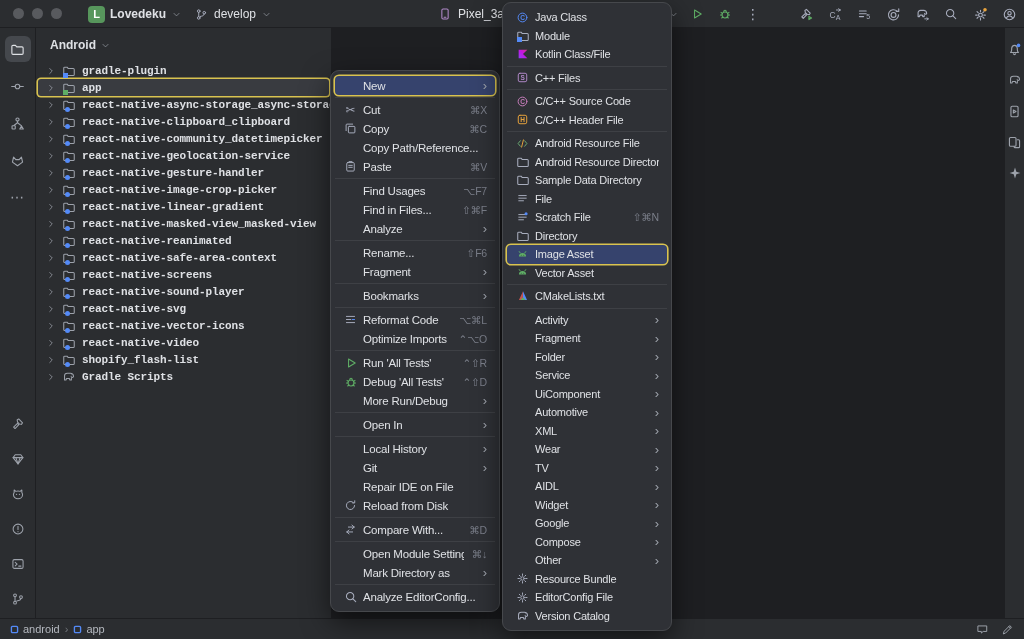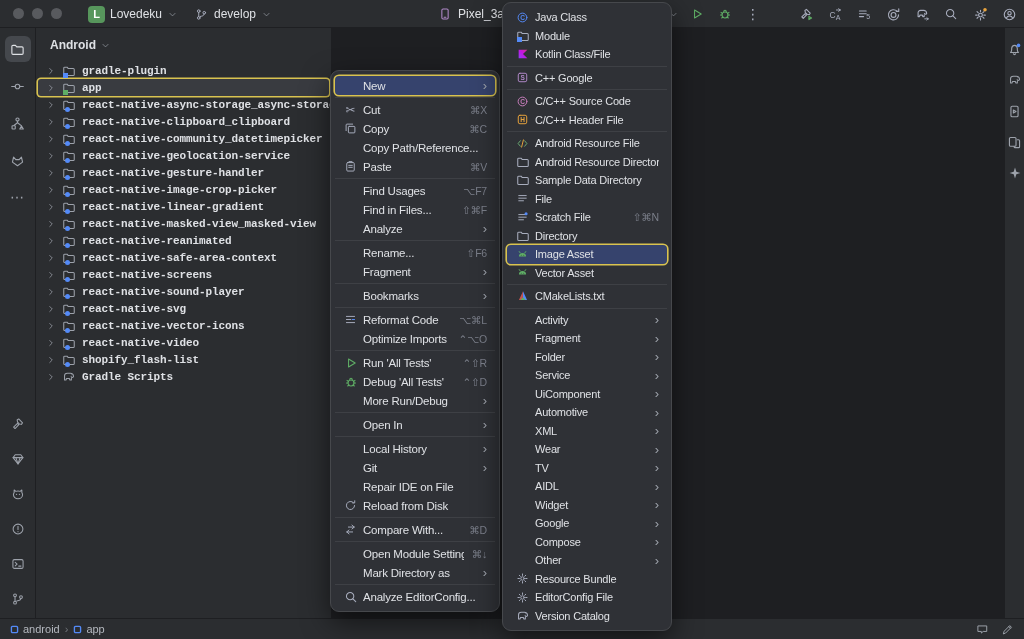--- a/index.html
+++ b/index.html
@@ -14,21 +14,21 @@
 
   
   .titlebar { position:absolute; left:0; top:0; width:1024px; height:28px;
     background:#2b2d30; border-bottom:1px solid #1e1f22; z-index:5; }
   .traffic { position:absolute; left:13px; top:8px; display:flex; gap:8px; }
   .traffic span { width:11px; height:11px; border-radius:50%; background:#585a5e; display:block; }
   .tb-group { position:absolute; top:0; height:28px; display:flex; align-items:center; gap:5px;
     color:#dfe1e5; font-size:12px; }
   .proj-avatar { width:17px; height:17px; border-radius:4px; background:#57965c; color:#fff;
     font-size:11px; font-weight:bold; display:flex; align-items:center; justify-content:center; }
-  .proj-name { font-weight:normal; }
+  .proj-name { font-weight:bold; }
   .chev { color:#9da2ab; margin-left:1px; display:flex; }
   .tb-ic { color:#a8adbd; display:flex; align-items:center; justify-content:center; width:22px; height:22px; }
   .run-group { position:absolute; left:658px; top:0; height:28px; display:flex; align-items:center; gap:8px; }
   .right-icons { position:absolute; right:4px; top:0; height:28px; display:flex; align-items:center; gap:7px; }
   .partial-cfg { font-size:12px; color:#dfe1e5; display:flex; align-items:center; gap:3px; }
 
   
   .leftrail { position:absolute; left:0; top:28px; width:36px; height:590px; background:#2b2d30;
     border-right:1px solid #1e1f22; display:flex; flex-direction:column; align-items:center; z-index:2; }
   .rail-top { display:flex; flex-direction:column; gap:11px; padding-top:8px; align-items:center; }
@@ -815,21 +815,21 @@
       <span class="mi-label">Kotlin Class/File</span>
     </div>
     <div class="menu-sep"></div>
     <div class="menu-item">
       <span class="mi-icon">
         <svg width="13" height="13" viewBox="0 0 16 16" fill="none" stroke="currentColor" stroke-width="1.2" stroke-linecap="round" stroke-linejoin="round">
           <rect x="2.8" y="2.8" width="10.4" height="10.4" rx="2" stroke="#b189c9"></rect>
           <text x="8" y="11.2" font-size="8" fill="#b189c9" stroke="none" text-anchor="middle" font-weight="bold" font-family="Liberation Sans, sans-serif">S</text>
         </svg>
       </span>
-      <span class="mi-label">C++ Google</span>
+      <span class="mi-label">C++ Files</span>
     </div>
     <div class="menu-sep"></div>
     <div class="menu-item">
       <span class="mi-icon">
         <svg width="13" height="13" viewBox="0 0 16 16" fill="none" stroke="currentColor" stroke-width="1.2" stroke-linecap="round" stroke-linejoin="round">
           <circle cx="8" cy="8" r="5.4" stroke="#c77dbb"></circle>
           <text x="8" y="11" font-size="8" fill="#c77dbb" stroke="none" text-anchor="middle" font-weight="bold" font-family="Liberation Sans, sans-serif">C</text>
         </svg>
       </span>
       <span class="mi-label">C/C++ Source Code</span>

